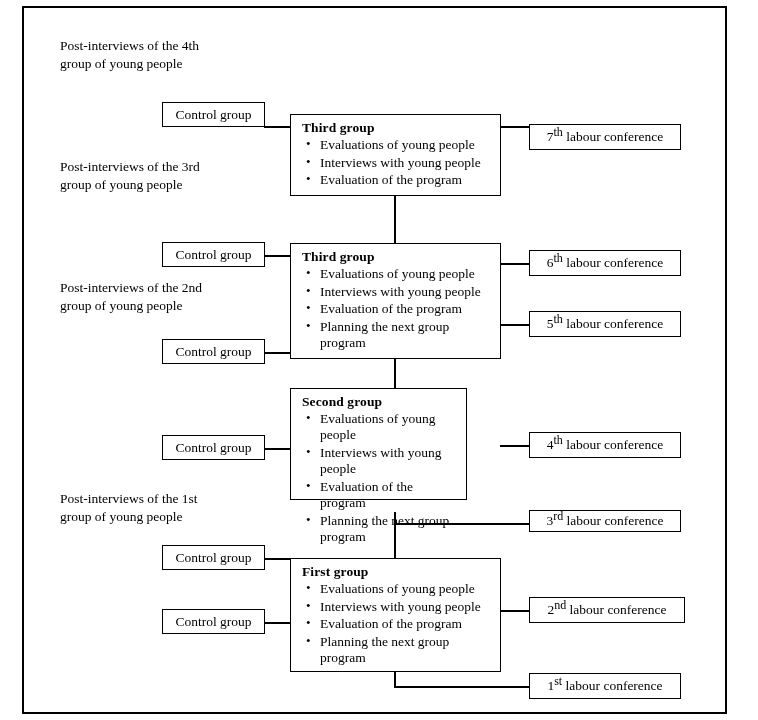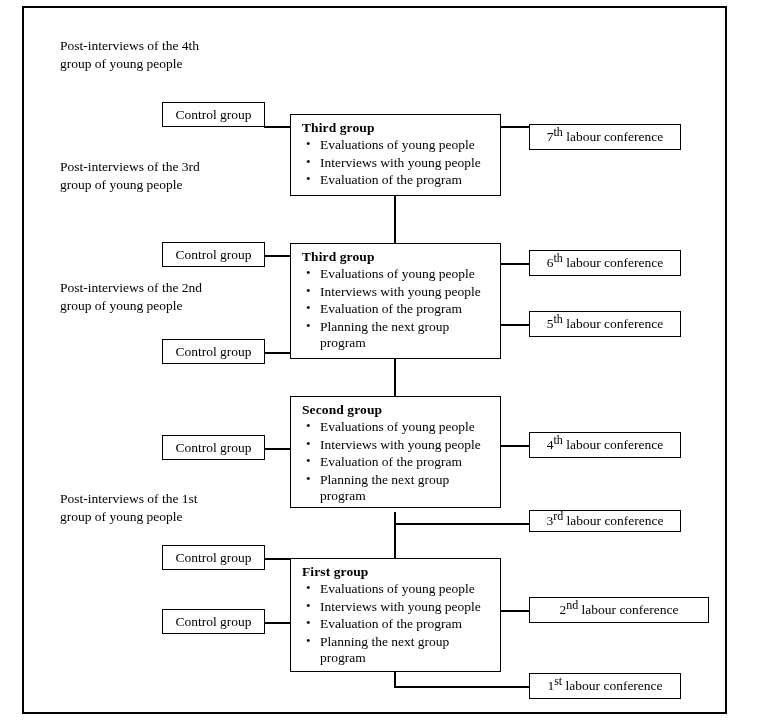--- a/index.html
+++ b/index.html
@@ -116,21 +116,21 @@
   <div class="box grp" style="left:290px;top:243px;width:211px;height:116px;">
     <div class="title">Third group</div>
     <ul>
       <li><span>Evaluations of young people</span></li>
       <li><span>Interviews with young people</span></li>
       <li><span>Evaluation of the program</span></li>
       <li><span>Planning the next group program</span></li>
     </ul>
   </div>
 
-  <div class="box grp" style="left:290px;top:396px;width:211px;height:112px;">
+  <div class="box grp" style="left:290px;top:388px;width:177px;height:112px;">
     <div class="title">Second group</div>
     <ul>
       <li><span>Evaluations of young people</span></li>
       <li><span>Interviews with young people</span></li>
       <li><span>Evaluation of the program</span></li>
       <li><span>Planning the next group program</span></li>
     </ul>
   </div>
 
   <div class="box grp" style="left:290px;top:558px;width:211px;height:114px;">
@@ -156,21 +156,21 @@
   </div>
 
   <div class="box center conf" style="left:529px;top:432px;width:152px;height:26px;">
     <span><span class="ord">4</span><sup>th</sup>&nbsp;<span>labour conference</span></span>
   </div>
 
   <div class="box center conf" style="left:529px;top:510px;width:152px;height:22px;">
     <span><span class="ord">3</span><sup>rd</sup>&nbsp;<span>labour conference</span></span>
   </div>
 
-  <div class="box center conf" style="left:529px;top:597px;width:180px;height:26px;">
+  <div class="box center conf" style="left:529px;top:597px;width:156px;height:26px;">
     <span><span class="ord">2</span><sup>nd</sup>&nbsp;<span>labour conference</span></span>
   </div>
 
   <div class="box center conf" style="left:529px;top:673px;width:152px;height:26px;">
     <span><span class="ord">1</span><sup>st</sup>&nbsp;<span>labour conference</span></span>
   </div>
 
 </div>
 
 </body></html>

